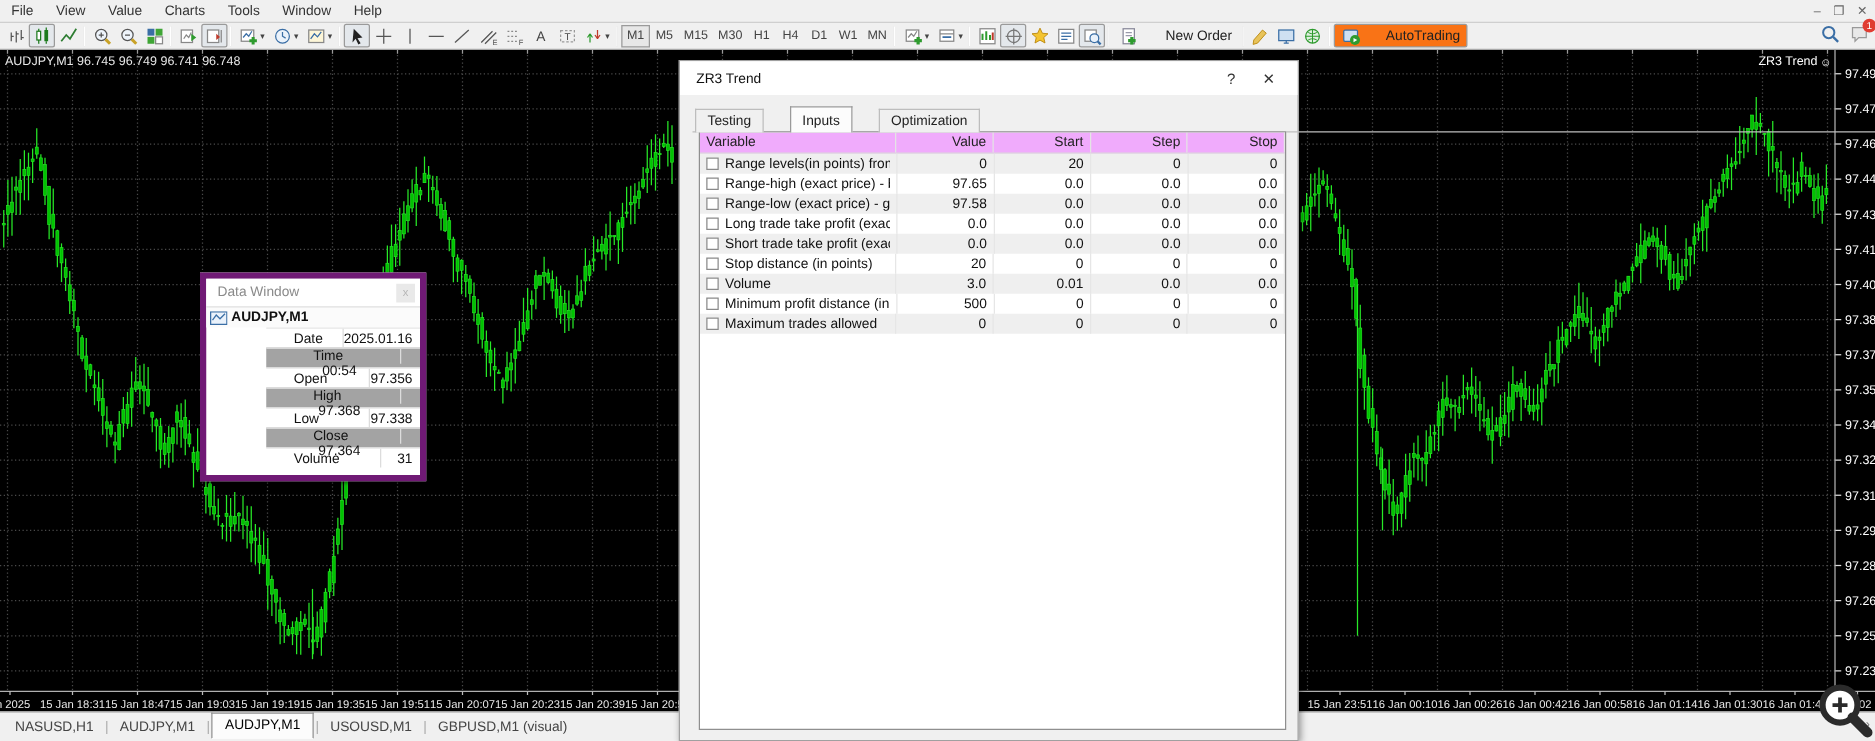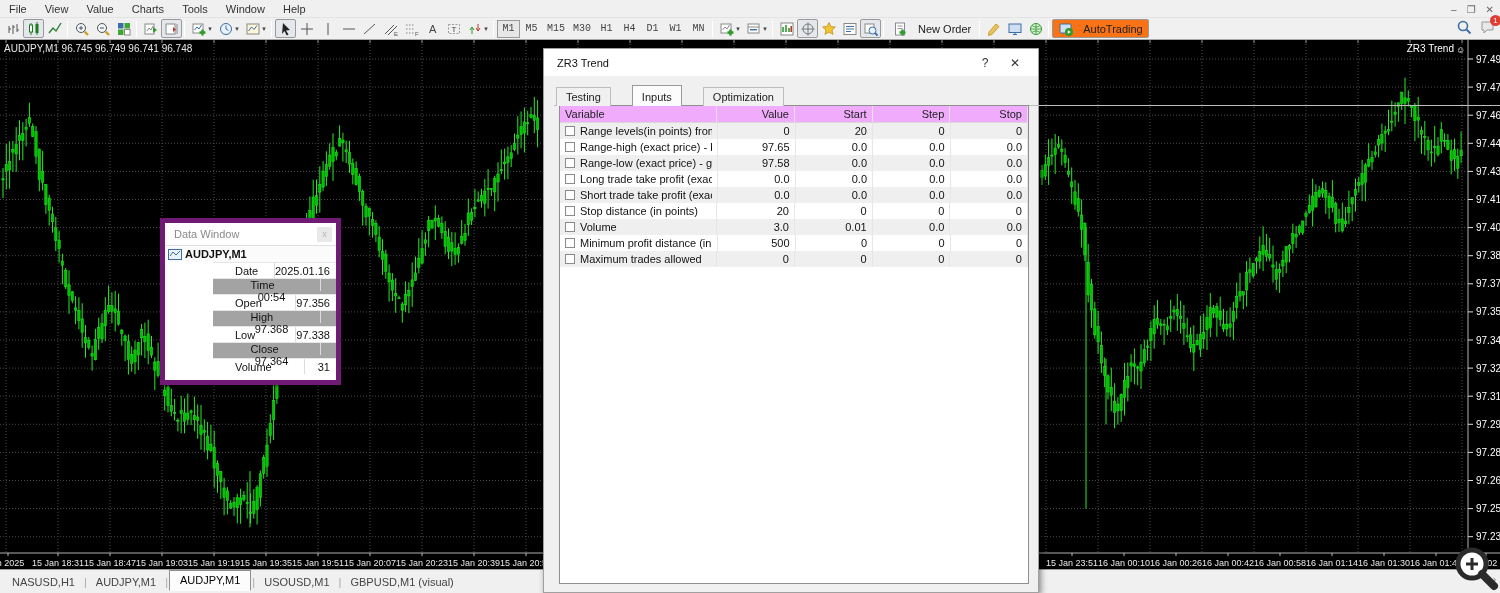--- a/index.html
+++ b/index.html
@@ -14,23 +14,23 @@
   
   .toolbar{position:absolute;left:0;top:18px;width:1500px;height:22px;background:#f0f0f0;
     border-bottom:1px solid #a8a8a8;display:flex;align-items:center;font-size:11px;color:#333;padding-left:2px;}
   .tgroup{display:flex;align-items:center;height:22px;}
   .tsep{width:1px;height:16px;background:#c9c9c9;margin:0 3px 0 2px;border-right:1px solid #fff;}
   .tbtn{width:21px;height:19px;display:flex;align-items:center;justify-content:center;border:1px solid transparent;border-radius:2px;}
   .tbtn.pressed{border:1px solid #9a9a9a;background:#e4e8ec;}
   .tbtn.dd{width:27px;}
   .caret{font-size:7px;color:#444;margin-left:1px;}
   .tfbtn{min-width:23px;height:18px;padding:0 3px;display:flex;align-items:center;justify-content:center;
-    font-size:10px;color:#444;border:1px solid transparent;font-family:Liberation Mono, monospace;}
+    font-size:10px;color:#444;border:1px solid transparent;}
   .tfbtn.pressed{border:1px solid #9a9a9a;background:#e7e7e7;}
-  .labbtn{display:flex;align-items:center;gap:9px;height:19px;padding:0 5px;border:1px solid transparent;font-size:11px;color:#222;}
+  .labbtn{display:flex;align-items:center;gap:20px;height:19px;padding:0 5px;border:1px solid transparent;font-size:11px;color:#222;}
   .labbtn.pressed{border:1px solid #9a9a9a;background:#f97316;border-radius:2px;}
   .tb-right{position:absolute;right:4px;top:19px;display:flex;align-items:center;gap:8px;height:20px;}
   .badge{position:relative;}
   .badge .cnt{position:absolute;right:-5px;top:-4px;background:#e03c31;color:#fff;border-radius:8px;
     font-size:8px;min-width:11px;height:11px;display:flex;align-items:center;justify-content:center;padding:0 2px;}
   
   .chartwrap{position:absolute;left:0;top:40px;width:1500px;height:528px;background:#000;}
   
   .dataw{position:absolute;left:160px;top:218px;width:181px;height:167px;background:#fff;
     border:5px solid #701a75;box-shadow:1px 1px 3px rgba(0,0,0,.5);z-index:15;font-size:11px;}

